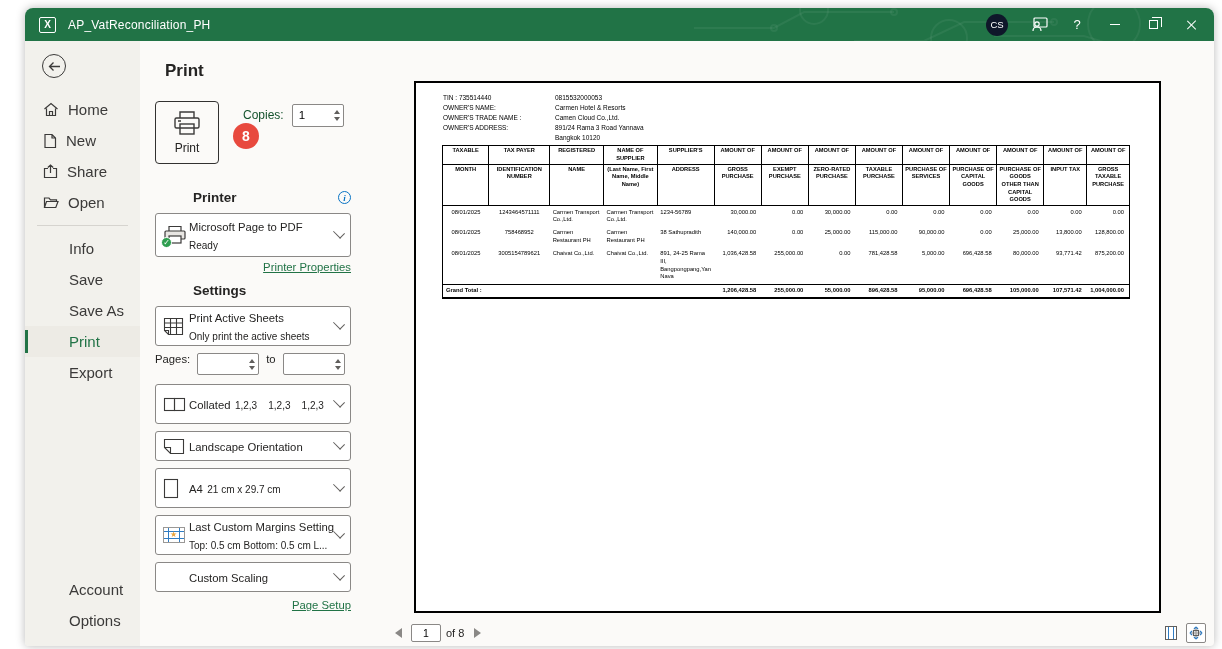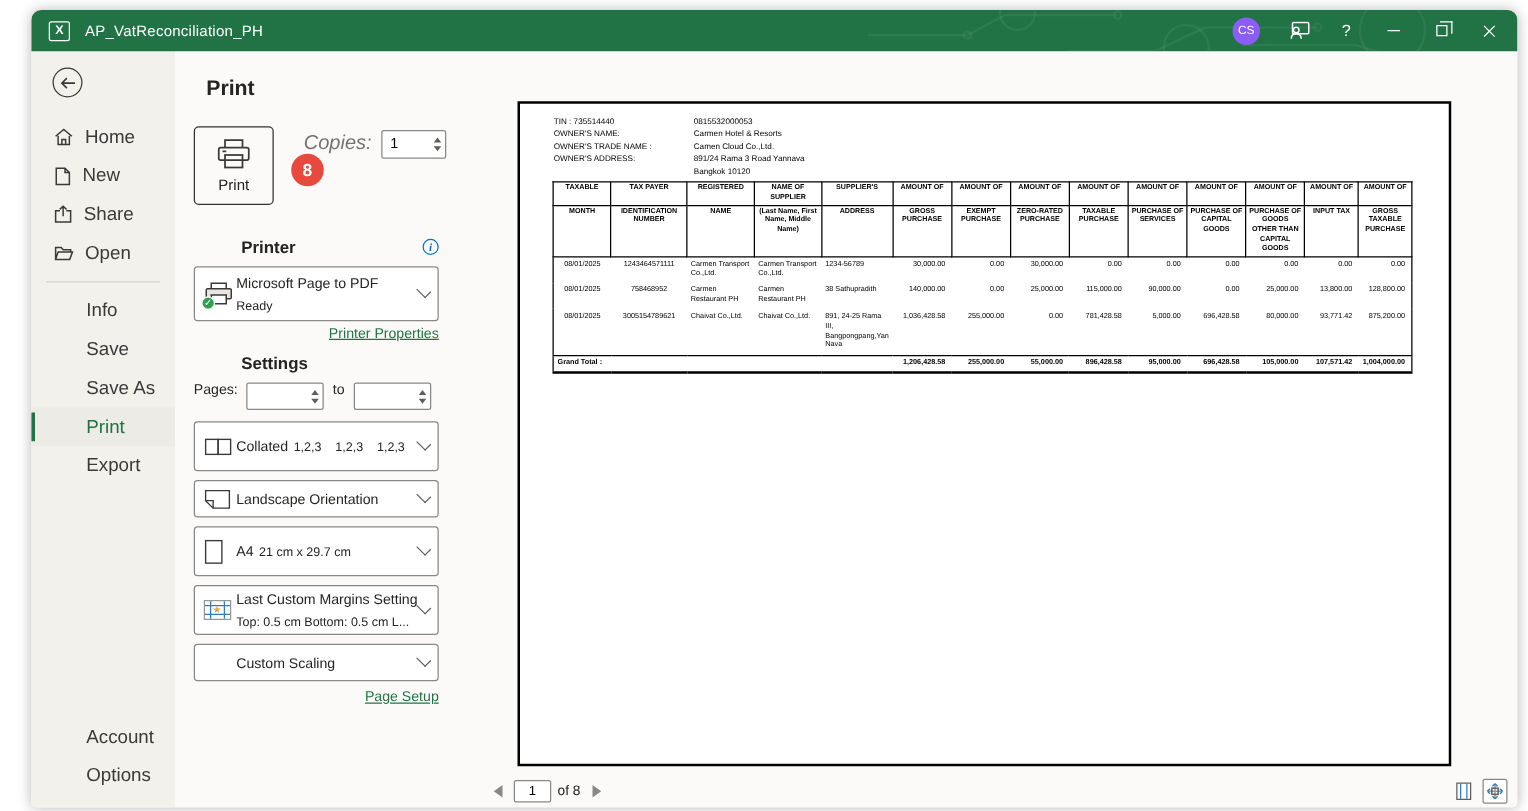--- a/index.html
+++ b/index.html
@@ -10,21 +10,21 @@
             display:flex; flex-direction:column; overflow:hidden; }
 
   
   .titlebar { height:33px; background:#217346; display:flex; align-items:center; color:#fff;
               position:relative; flex:0 0 auto; }
   .titlebar .decor { position:absolute; right:0; top:0; height:33px; pointer-events:none; opacity:.55; }
   .app-icon { width:17px; height:16px; margin:0 12px 0 14px; border:1.3px solid #fff; border-radius:2px;
               display:flex; align-items:center; justify-content:center; font-size:10px; font-weight:bold; color:#fff; }
   .tb-title { font-size:12px; letter-spacing:.2px; z-index:1; }
   .tb-right { margin-left:auto; display:flex; align-items:center; gap:4px; z-index:1; padding-right:6px; }
-  .avatar { width:22px; height:22px; border-radius:50%; background:#8b5cf6; color:#fff; font-size:9.5px;
+  .avatar { width:22px; height:22px; border-radius:50%; background:#0f172a; color:#fff; font-size:9.5px;
             display:flex; align-items:center; justify-content:center; margin-right:10px; }
   .tb-btn { width:34px; height:33px; display:flex; align-items:center; justify-content:center; font-size:13px; cursor:default; }
   .min-glyph { width:10px; height:0; border-top:1.2px solid #fff; display:block; }
   .restore-glyph { position:relative; width:9px; height:9px; border:1.1px solid #fff; display:block; }
   .restore-glyph::before { content:""; position:absolute; left:2px; top:-4px; width:9px; height:9px;
                            border-top:1.1px solid #fff; border-right:1.1px solid #fff; }
   .close-glyph { position:relative; width:11px; height:11px; display:block; }
   .close-glyph::before,.close-glyph::after { content:""; position:absolute; left:5px; top:0; width:1.2px; height:12px; background:#fff; }
   .close-glyph::before { transform:rotate(45deg); } .close-glyph::after { transform:rotate(-45deg); }
 
@@ -48,21 +48,21 @@
   .sb-icon svg { display:block; }
 
   
   .panel { width:248px; flex:0 0 auto; padding:14px 0 0 15px; }
   .panel h1 { font-size:17px; font-weight:bold; color:#252423; margin:6px 0 20px 10px; }
   .print-row { position:relative; display:flex; margin-bottom:26px; }
   .print-btn { width:64px; height:63px; border:1.6px solid #323130; border-radius:4px; background:#fbfaf8;
                display:flex; flex-direction:column; align-items:center; justify-content:center; gap:5px; }
   .print-btn .pb-label { font-size:12px; color:#252423; }
   .copies { display:flex; align-items:center; gap:8px; margin:2px 0 0 24px; height:24px; }
-  .copies label { font-size:16px; color:#737373;font-style:italic; }
+  .copies label { font-size:12px; color:#14532d; }
   .spinner { position:relative; width:52px; height:23px; border:1px solid #8a8886; border-radius:2px; background:#fff; }
   .spinner input { width:100%; height:100%; border:none; outline:none; padding:0 14px 0 6px; font-size:11.5px;
                    font-family:"Liberation Sans",sans-serif; background:transparent; }
   .spin-arrows { position:absolute; right:3px; top:0; height:100%; display:flex; flex-direction:column; justify-content:center; gap:3px; }
   .tri-up { width:0; height:0; border-left:3.5px solid transparent; border-right:3.5px solid transparent; border-bottom:4px solid #605e5c; }
   .tri-down { width:0; height:0; border-left:3.5px solid transparent; border-right:3.5px solid transparent; border-top:4px solid #605e5c; }
   .badge { position:absolute; left:78px; top:22px; width:26px; height:26px; border-radius:50%; background:#e8493e;
            color:#fff; font-size:14px; font-weight:bold; display:flex; align-items:center; justify-content:center; }
 
   .sec-head { display:flex; align-items:center; font-size:13.5px; font-weight:bold; color:#252423; margin:6px 0 8px 0; width:196px;padding-left:38px; }
@@ -271,20 +271,34 @@
           <span class="dd-sub">Ready</span>
         </span>
         <span class="chev"></span>
       </div>
       <a class="link">Printer Properties</a>
 
       <div class="sec-head">
           <span>Settings</span>
         </div>
 
+      <div class="dd two-line">
+        <span class="dd-icon">
+          <svg width="21" height="19" viewBox="0 0 21 19" fill="none" stroke="#3b3a39" stroke-width="1.1">
+            <path d="M1.5 1.5 L19.5 1.5 L19.5 17.5 L5.5 17.5 L1.5 13.5 Z"></path>
+            <path d="M1.5 6 L19.5 6 M1.5 10.5 L19.5 10.5 M7.5 1.5 L7.5 17.5 M13.5 1.5 L13.5 17.5"></path>
+            <path d="M1.5 13.5 L5.5 13.5 L5.5 17.5"></path>
+          </svg>
+        </span>
+        <span class="dd-text">
+          <span class="dd-title">Print Active Sheets</span>
+          <span class="dd-sub">Only print the active sheets</span>
+        </span>
+        <span class="chev"></span>
+      </div>
 
       <div class="pages-row">
         <label>Pages:</label>
         <div class="spinner">
           <input type="text" value="" style="">
           <div class="spin-arrows">
               <span class="tri-up"></span>
               <span class="tri-down"></span>
             </div>
         </div>

